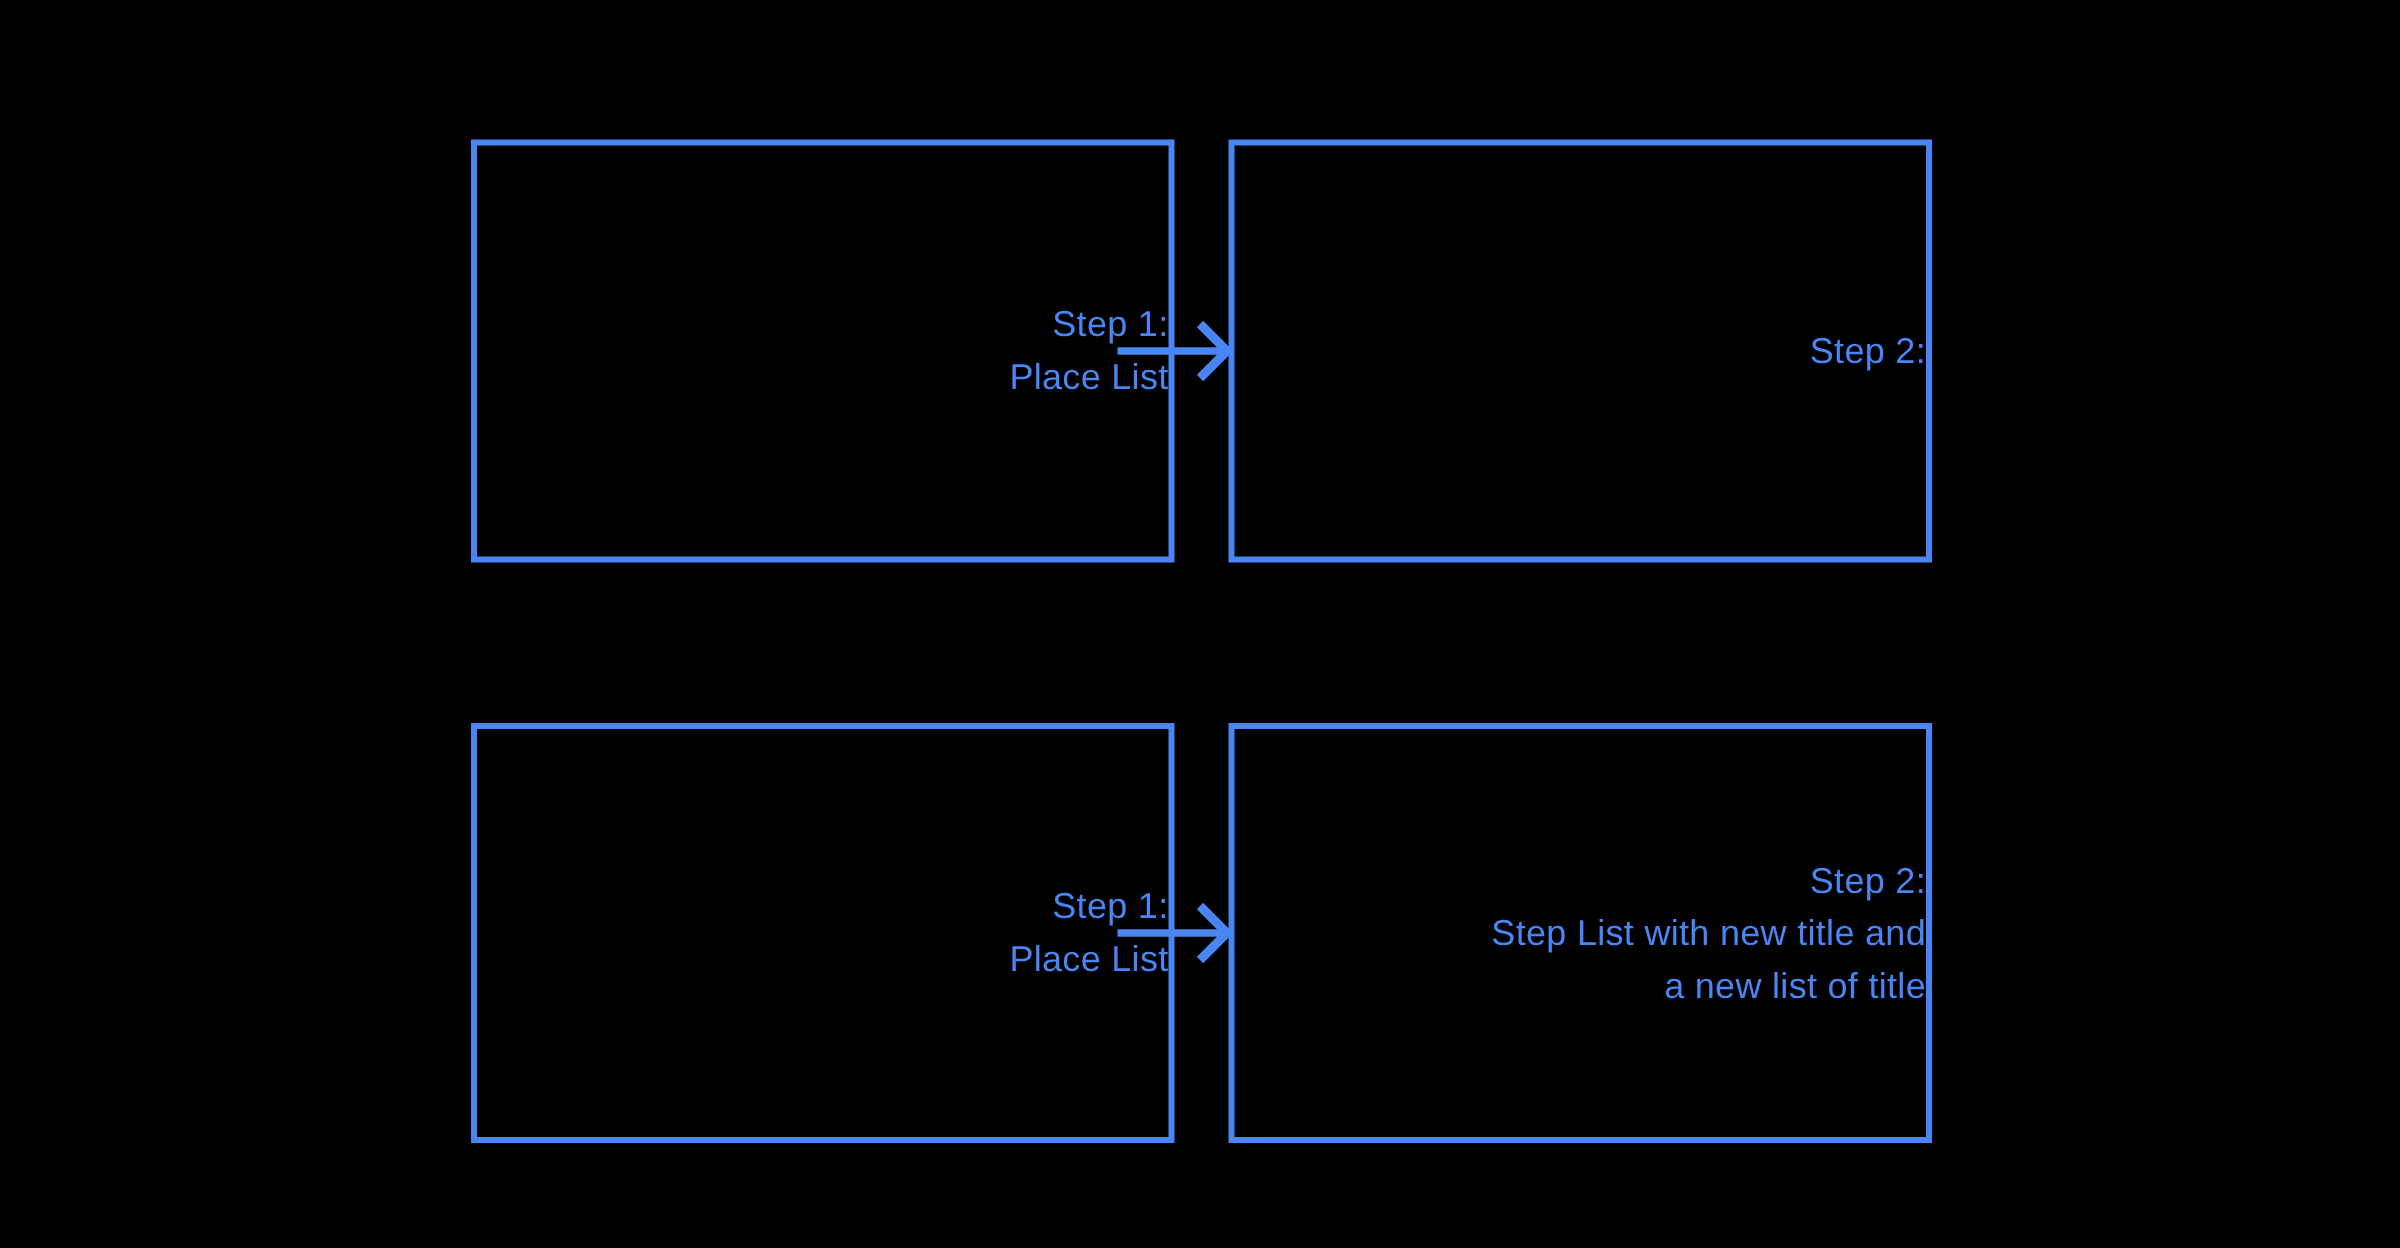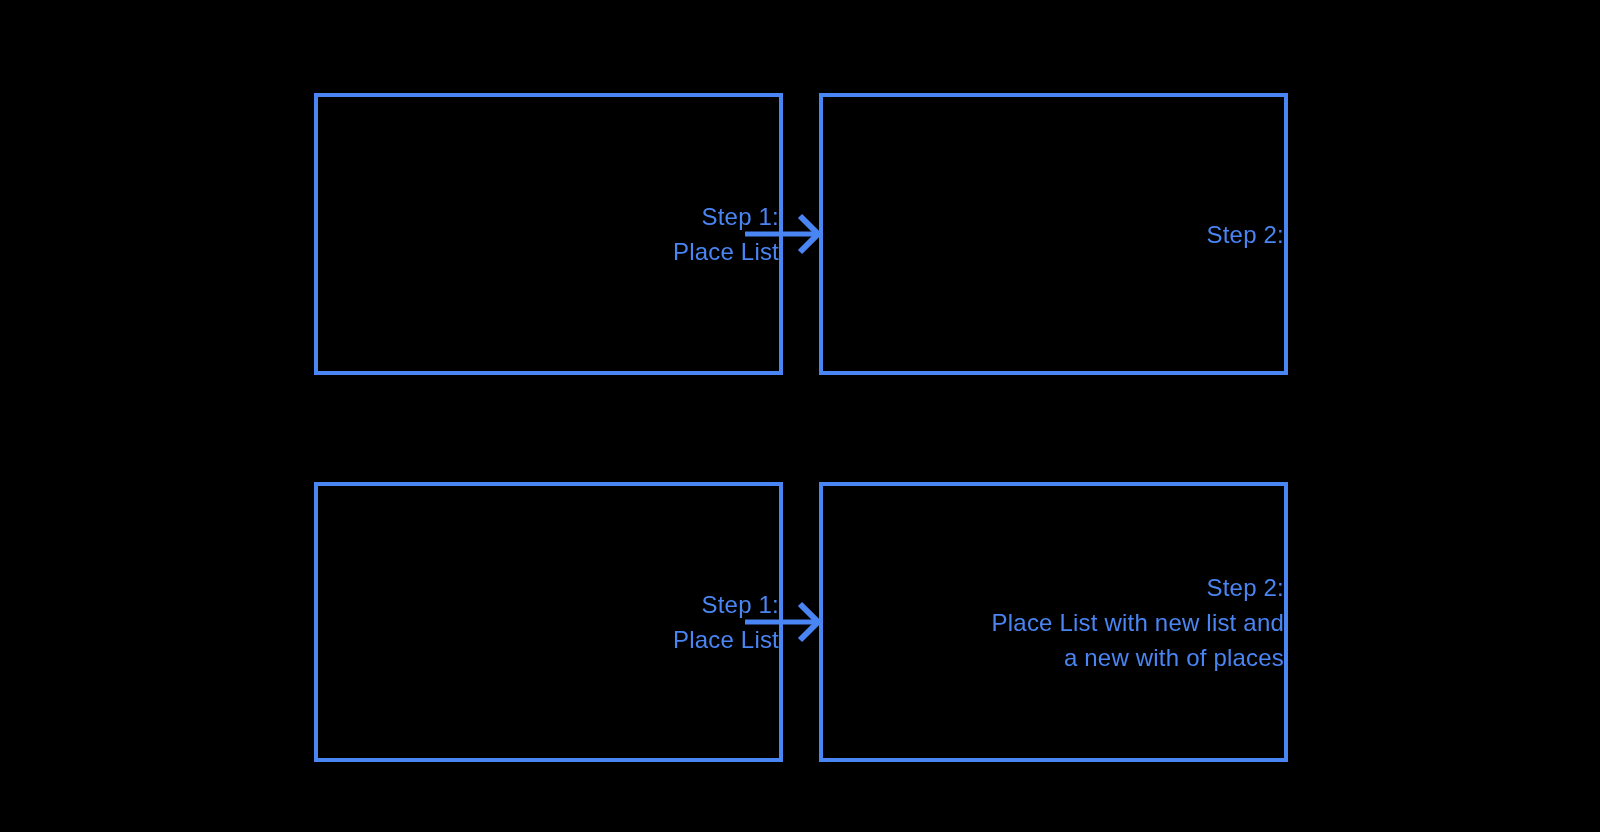--- a/index.html
+++ b/index.html
@@ -76,17 +76,17 @@
     <div>Place List</div>
   </div>
 
   <svg class="arrow arrow-bottom" viewBox="0 0 85 48" aria-hidden="true">
     <line x1="2" y1="24" x2="73" y2="24"></line>
     <polyline points="57,6 75,24 57,42"></polyline>
   </svg>
 
   <div class="flow-node node-d">
     <div>Step 2:</div>
-    <div>Place List with new list and</div>
-    <div>a new with of places</div>
+    <div>Step List with new title and</div>
+    <div>a new list of title</div>
   </div>
 
 </div>
 
 </body></html>

